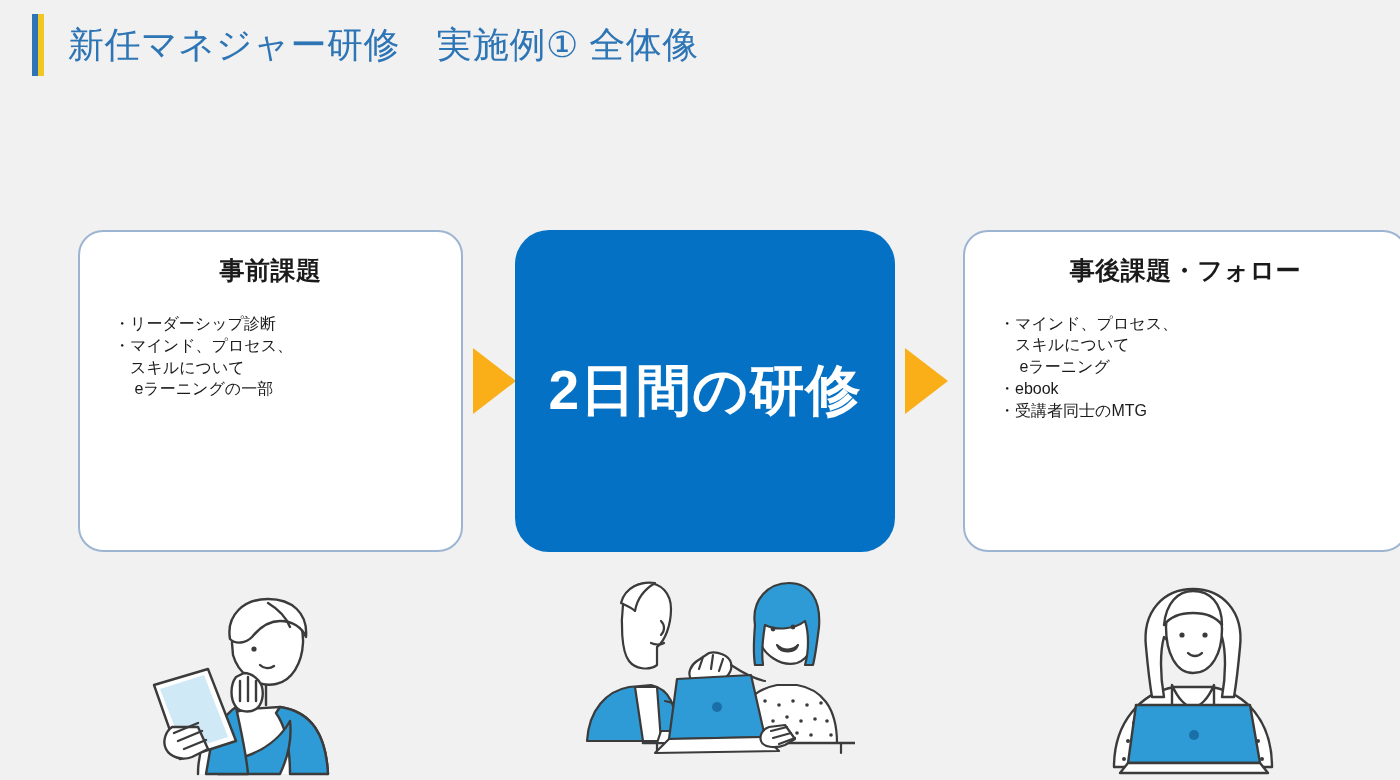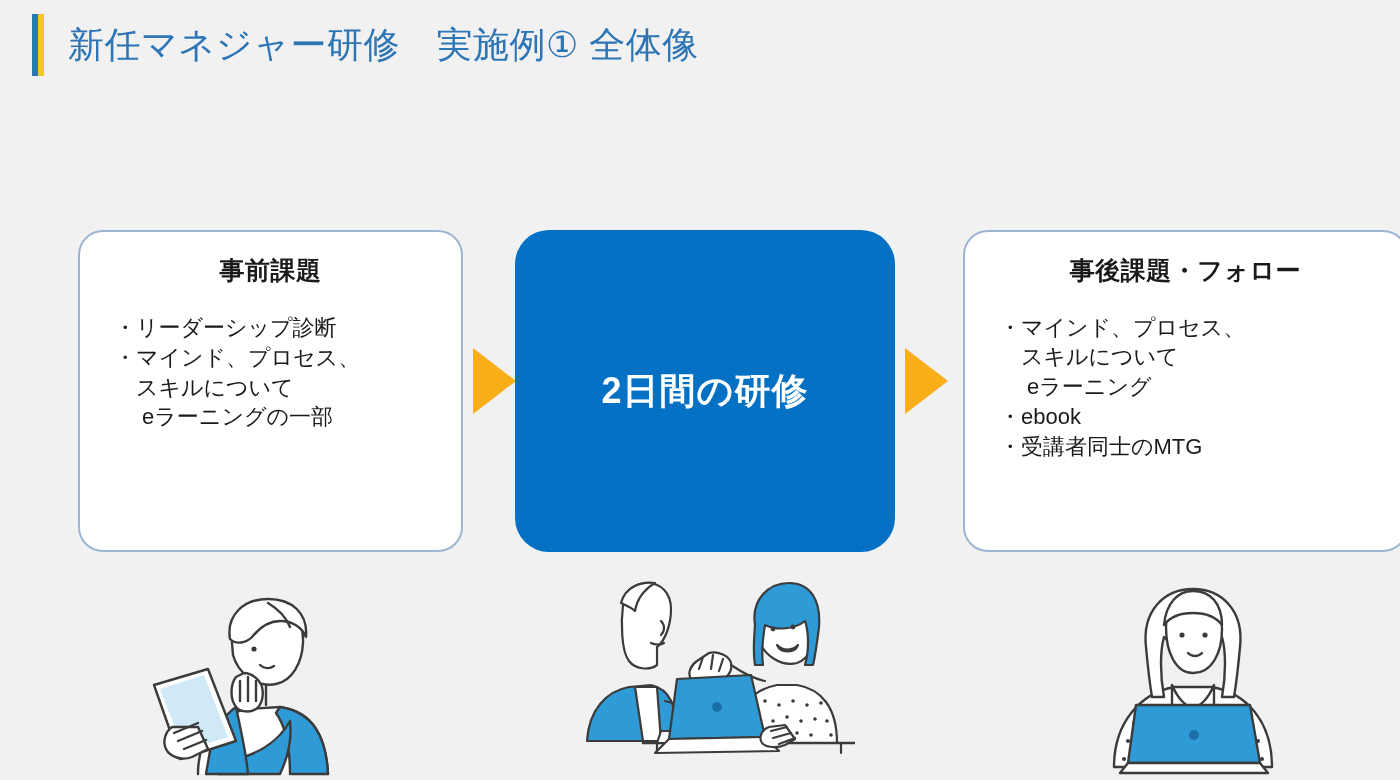--- a/index.html
+++ b/index.html
@@ -91,29 +91,29 @@
   .card-heading {
     text-align: center;
     font-size: 25px;
     font-weight: bold;
     color: #1a1a1a;
     letter-spacing: 0.5px;
     margin-bottom: 26px;
   }
 
   .card-main-label {
-    font-size: 36px;
+    font-size: 55px;
     font-weight: bold;
     color: #ffffff;
     letter-spacing: 1px;
   }
 
   .bullets {
     list-style: none;
-    font-size: 22px;
+    font-size: 16px;
     line-height: 1.33;
     color: #1a1a1a;
     padding-left: 14px;
   }
   .bullets li {
     white-space: pre-line;
     margin-bottom: 1px;
   }
 
   

